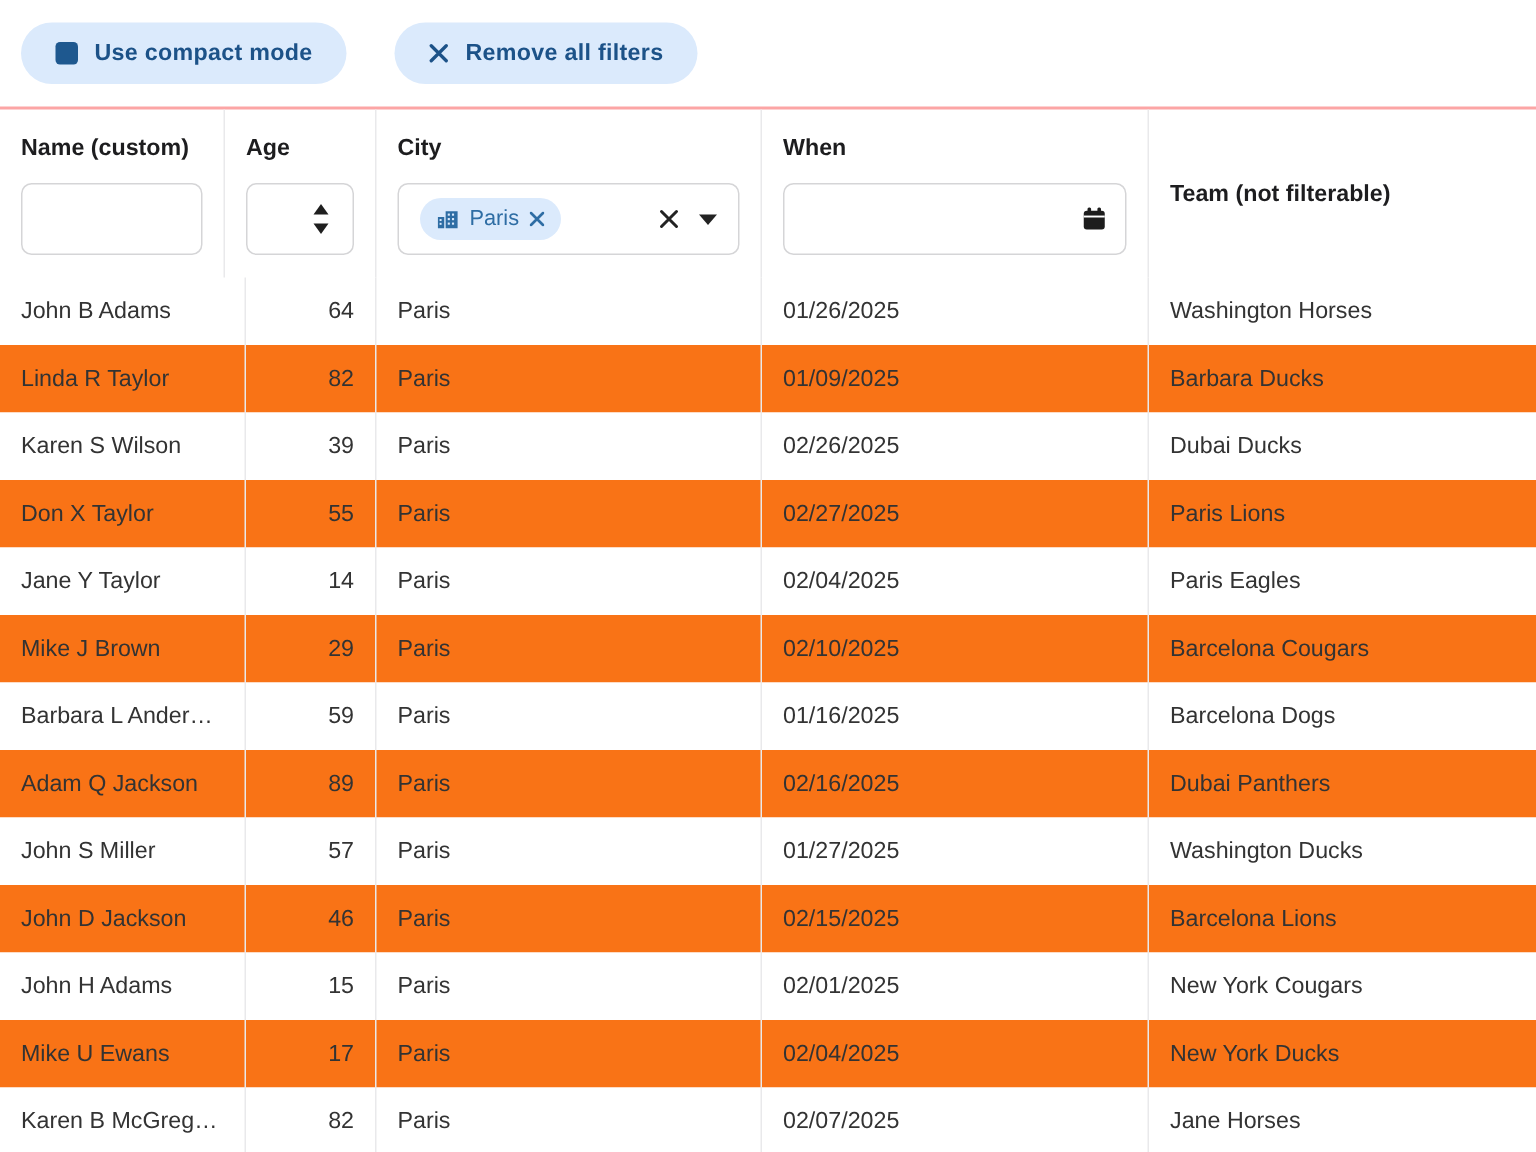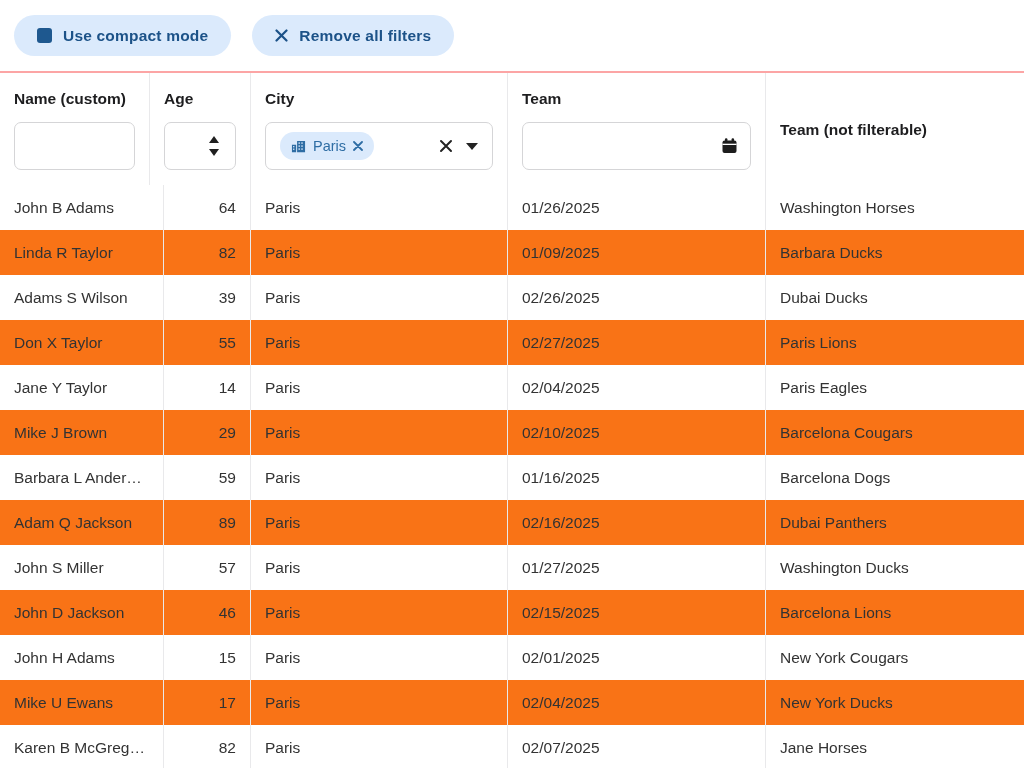--- a/index.html
+++ b/index.html
@@ -4,21 +4,21 @@
 <style>
   * { box-sizing: border-box; margin: 0; padding: 0; }
   html, body { width: 1024px; height: 768px; overflow: hidden; background: #ffffff; }
   body { font-family: "Liberation Sans", "DejaVu Sans", sans-serif; color: #353535; }
 
   
   .toolbar {
     height: 71px;
     padding: 15px 0 0 14px;
     display: flex;
-    gap: 21px;
+    gap: 32px;
     align-items: flex-start;
   }
   .pill-btn {
     display: inline-flex;
     align-items: center;
     gap: 11px;
     height: 41px;
     padding: 0 23px;
     border: none;
     border-radius: 21px;
@@ -207,21 +207,21 @@
         <span class="ms-right">
           <svg width="14" height="14" viewBox="0 0 14 14">
             <path d="M2 2 L12 12 M12 2 L2 12" stroke="#232323" stroke-width="2" stroke-linecap="round" fill="none"></path>
           </svg>
           <span class="caret-down"></span>
         </span>
       </div>
     </div>
 
     <div class="th">
-      <div class="th-label">Team</div>
+      <div class="th-label">When</div>
       <div class="filter-box date-box">
         <input class="date-input" type="text" style="">
         <button class="cal-btn">
           <svg width="17" height="17" viewBox="0 0 17 17">
             <rect x="1.5" y="3" width="14" height="12.5" rx="2" fill="#1d1d1d"></rect>
             <rect x="4" y="0.8" width="2.4" height="4" rx="1" fill="#1d1d1d"></rect>
             <rect x="10.6" y="0.8" width="2.4" height="4" rx="1" fill="#1d1d1d"></rect>
             <rect x="1.5" y="6.2" width="14" height="1.3" fill="#ffffff"></rect>
           </svg>
         </button>
@@ -243,21 +243,21 @@
         <div class="td td-team">Washington Horses</div>
       </div>
       <div class="tr alt">
         <div class="td td-name">Linda R Taylor</div>
         <div class="td td-age">82</div>
         <div class="td td-city">Paris</div>
         <div class="td td-when">01/09/2025</div>
         <div class="td td-team">Barbara Ducks</div>
       </div>
       <div class="tr">
-        <div class="td td-name">Adams S Wilson</div>
+        <div class="td td-name">Karen S Wilson</div>
         <div class="td td-age">39</div>
         <div class="td td-city">Paris</div>
         <div class="td td-when">02/26/2025</div>
         <div class="td td-team">Dubai Ducks</div>
       </div>
       <div class="tr alt">
         <div class="td td-name">Don X Taylor</div>
         <div class="td td-age">55</div>
         <div class="td td-city">Paris</div>
         <div class="td td-when">02/27/2025</div>

